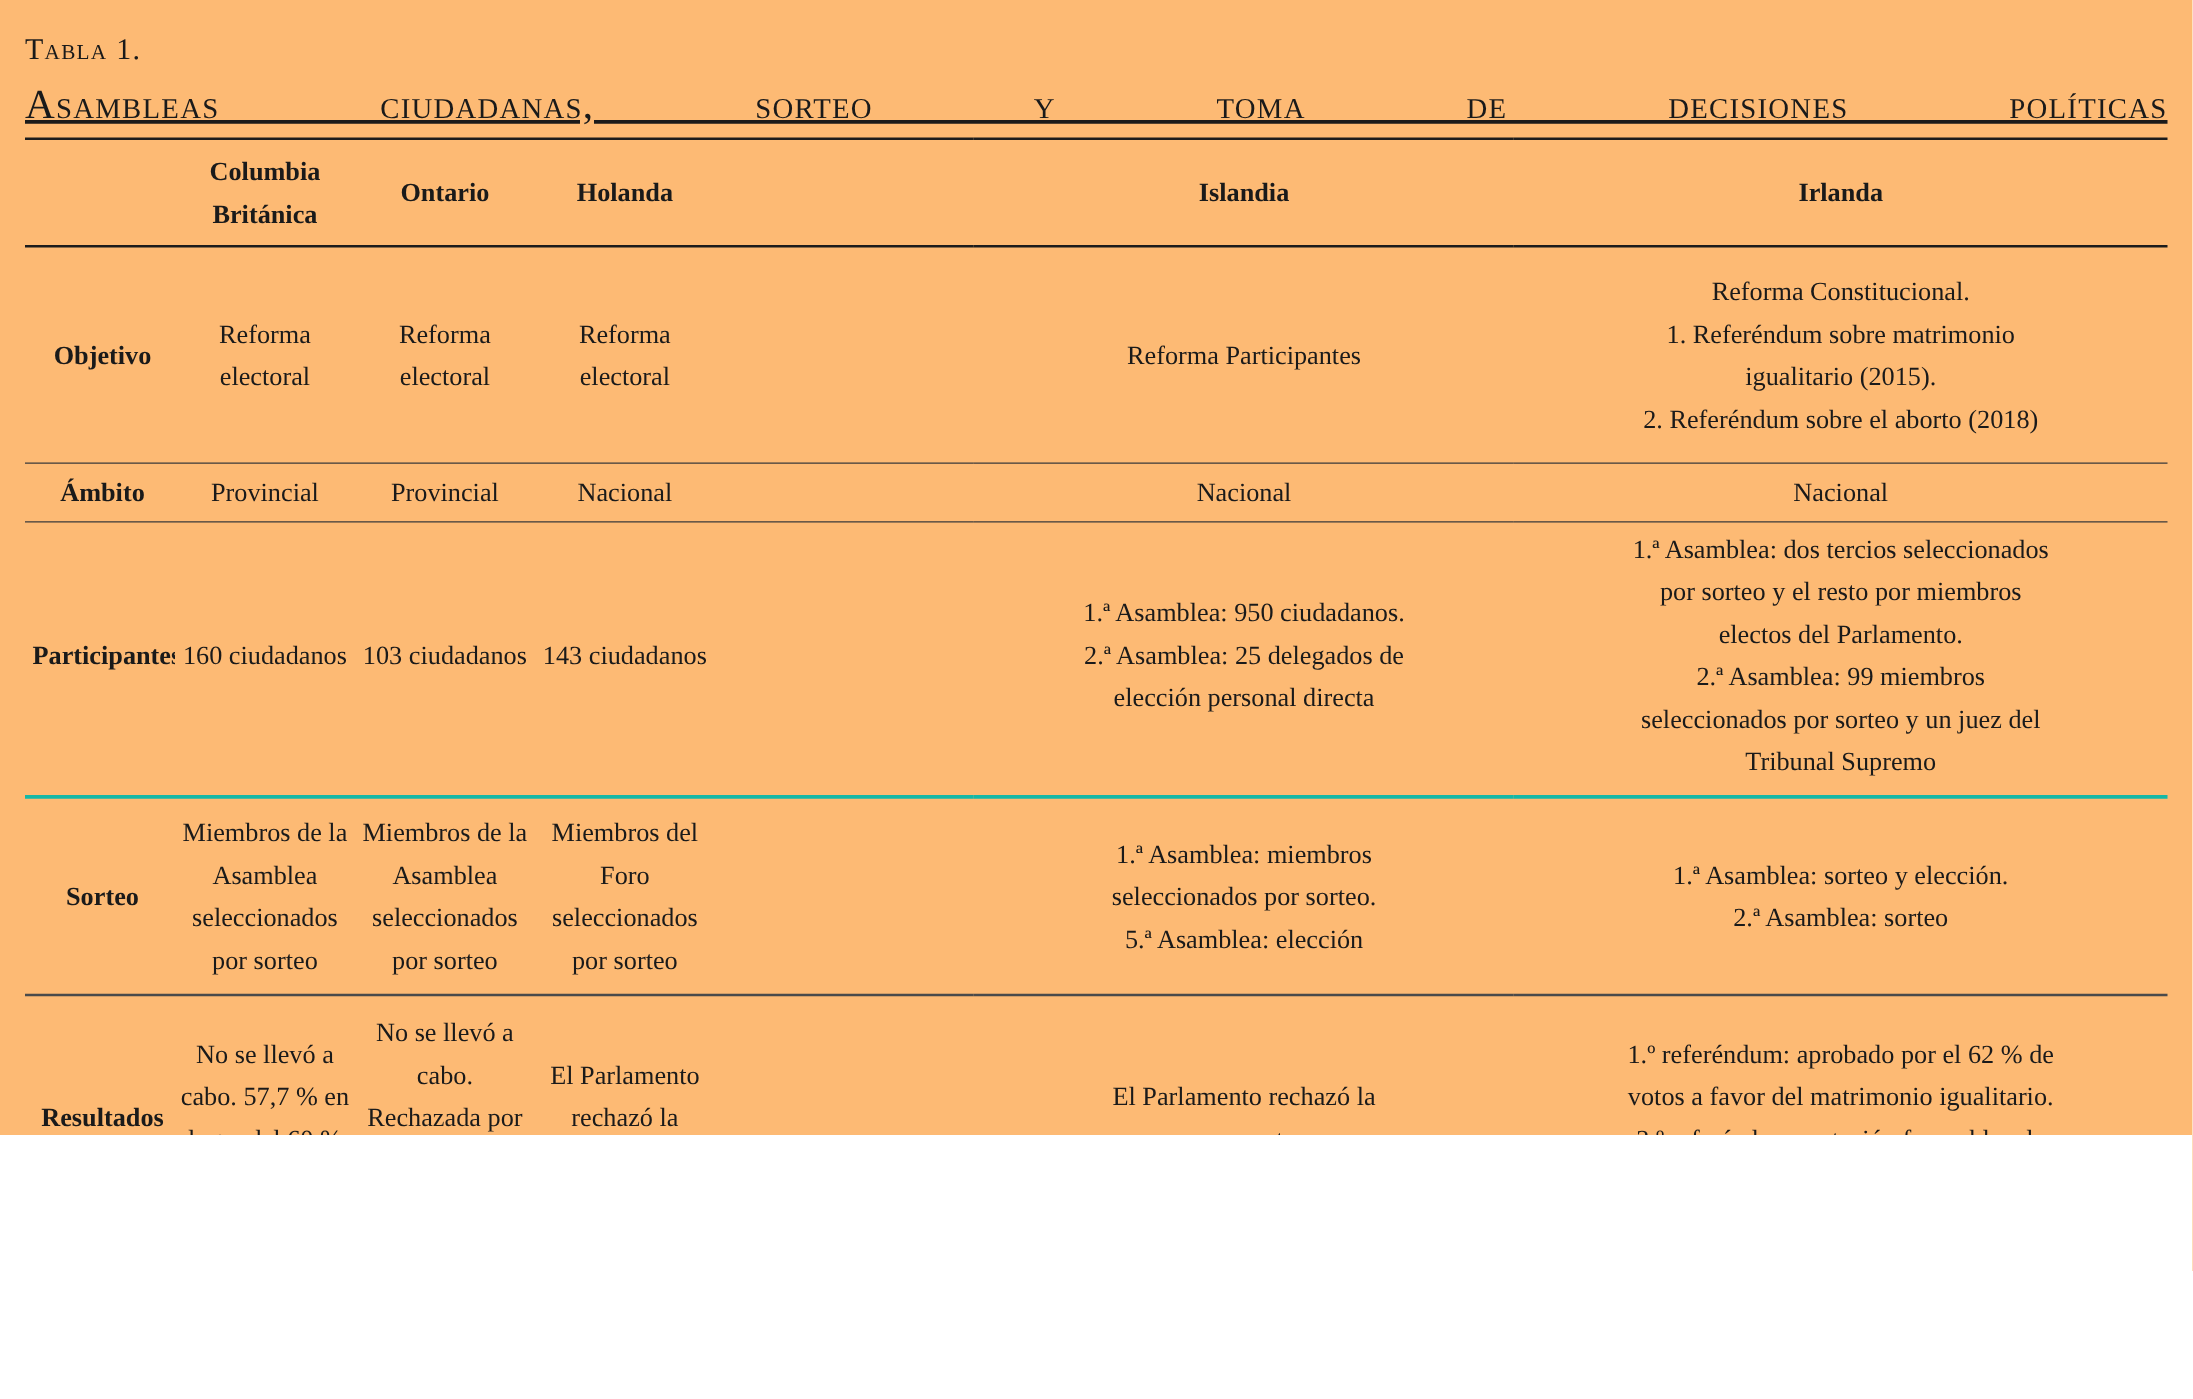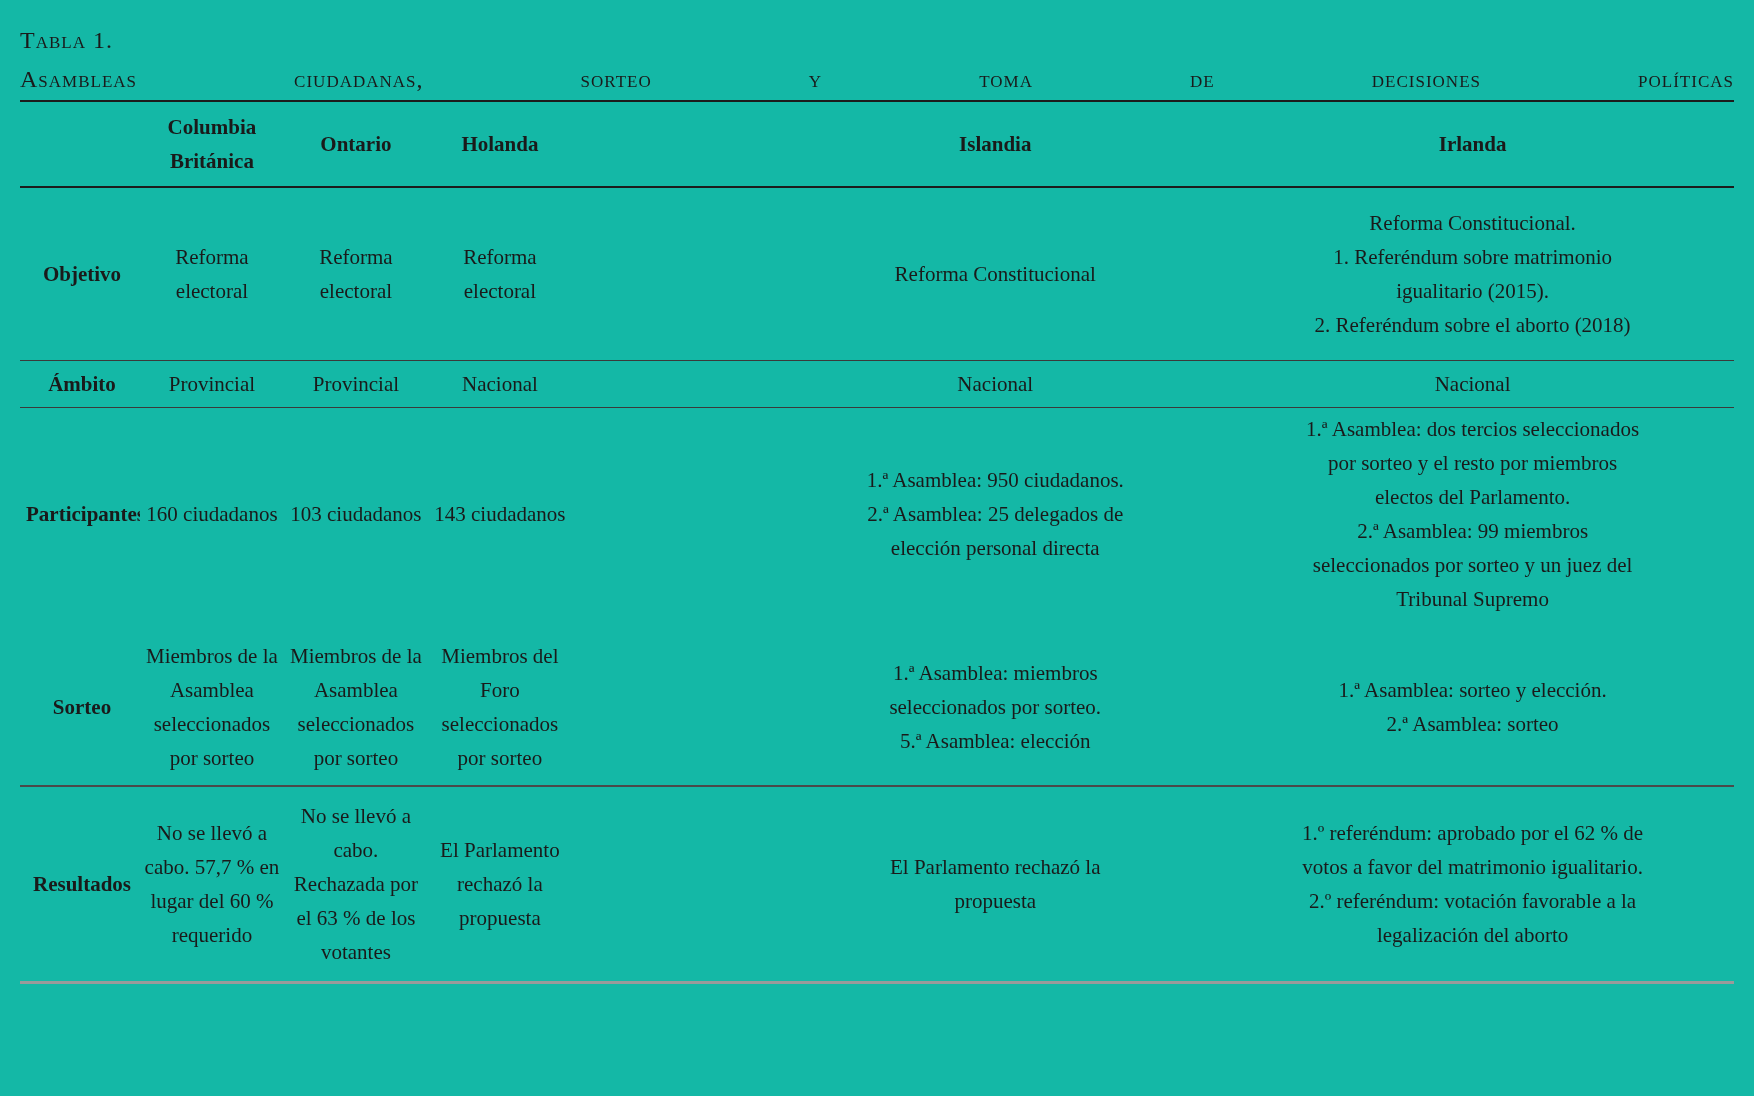--- a/index.html
+++ b/index.html
@@ -4,41 +4,42 @@
 <style>
   html, body {
     margin: 0;
     padding: 0;
     background: #ffffff;
     color: #1a1a1a;
     font-family: "Liberation Serif", "DejaVu Serif", serif;
   }
   .page {
     width: 1754px;
-    height: 1096px;
+    height: 908px;
     box-sizing: border-box;
     padding: 26px 20px 0 20px;
     overflow: hidden;
-    background: #14b8a6;
+    background: #fdba74;
   }
   .table-title {
     font-variant: small-caps;
     font-size: 24px;
     letter-spacing: 1px;
     line-height: 1.2;
     margin: 0 0 10px 0;
   }
   .table-subtitle {
     font-variant: small-caps;
-    font-size: 24px;
+    font-size: 33px;
     letter-spacing: 1px;
     line-height: 1.2;
     text-align: justify;
     text-align-last: justify;
     margin: 0 0 6px 0;
+    text-decoration: underline;
   }
   table.main {
     width: 100%;
     border-collapse: collapse;
     table-layout: fixed;
     border-top: 2px solid #1c1c1c;
     font-size: 21px;
   }
   col.c-label { width: 7.0%; }
   col.c-cb    { width: 8.4%; }
@@ -108,21 +109,21 @@
       <td class="isl">Islandia</td>
       <td class="irl">Irlanda</td>
     </tr>
 
     <tr class="r-objetivo">
       <td class="lbl">Objetivo</td>
       <td>Reforma electoral</td>
       <td>Reforma electoral</td>
       <td>Reforma electoral</td>
       <td></td>
-      <td class="isl">Reforma Constitucional</td>
+      <td class="isl">Reforma Participantes</td>
       <td class="irl">Reforma Constitucional.
 1. Referéndum sobre matrimonio igualitario (2015).
 2. Referéndum sobre el aborto (2018)</td>
     </tr>
 
     <tr class="r-ambito">
       <td class="lbl">Ámbito</td>
       <td>Provincial</td>
       <td>Provincial</td>
       <td>Nacional</td>

